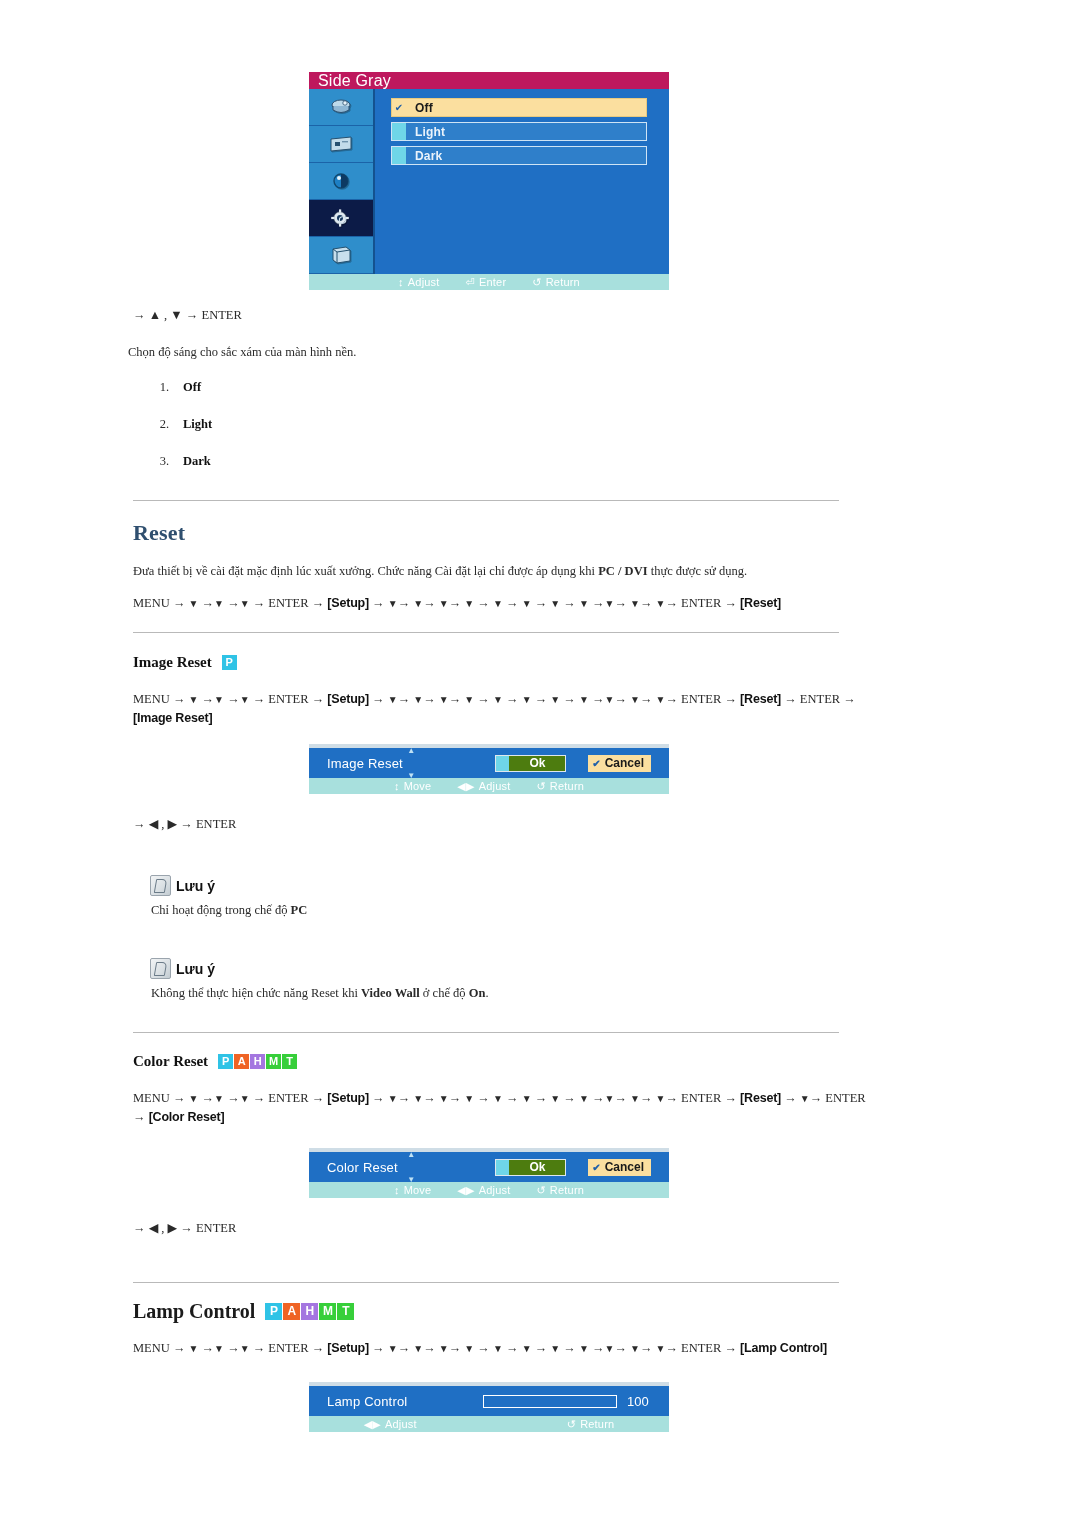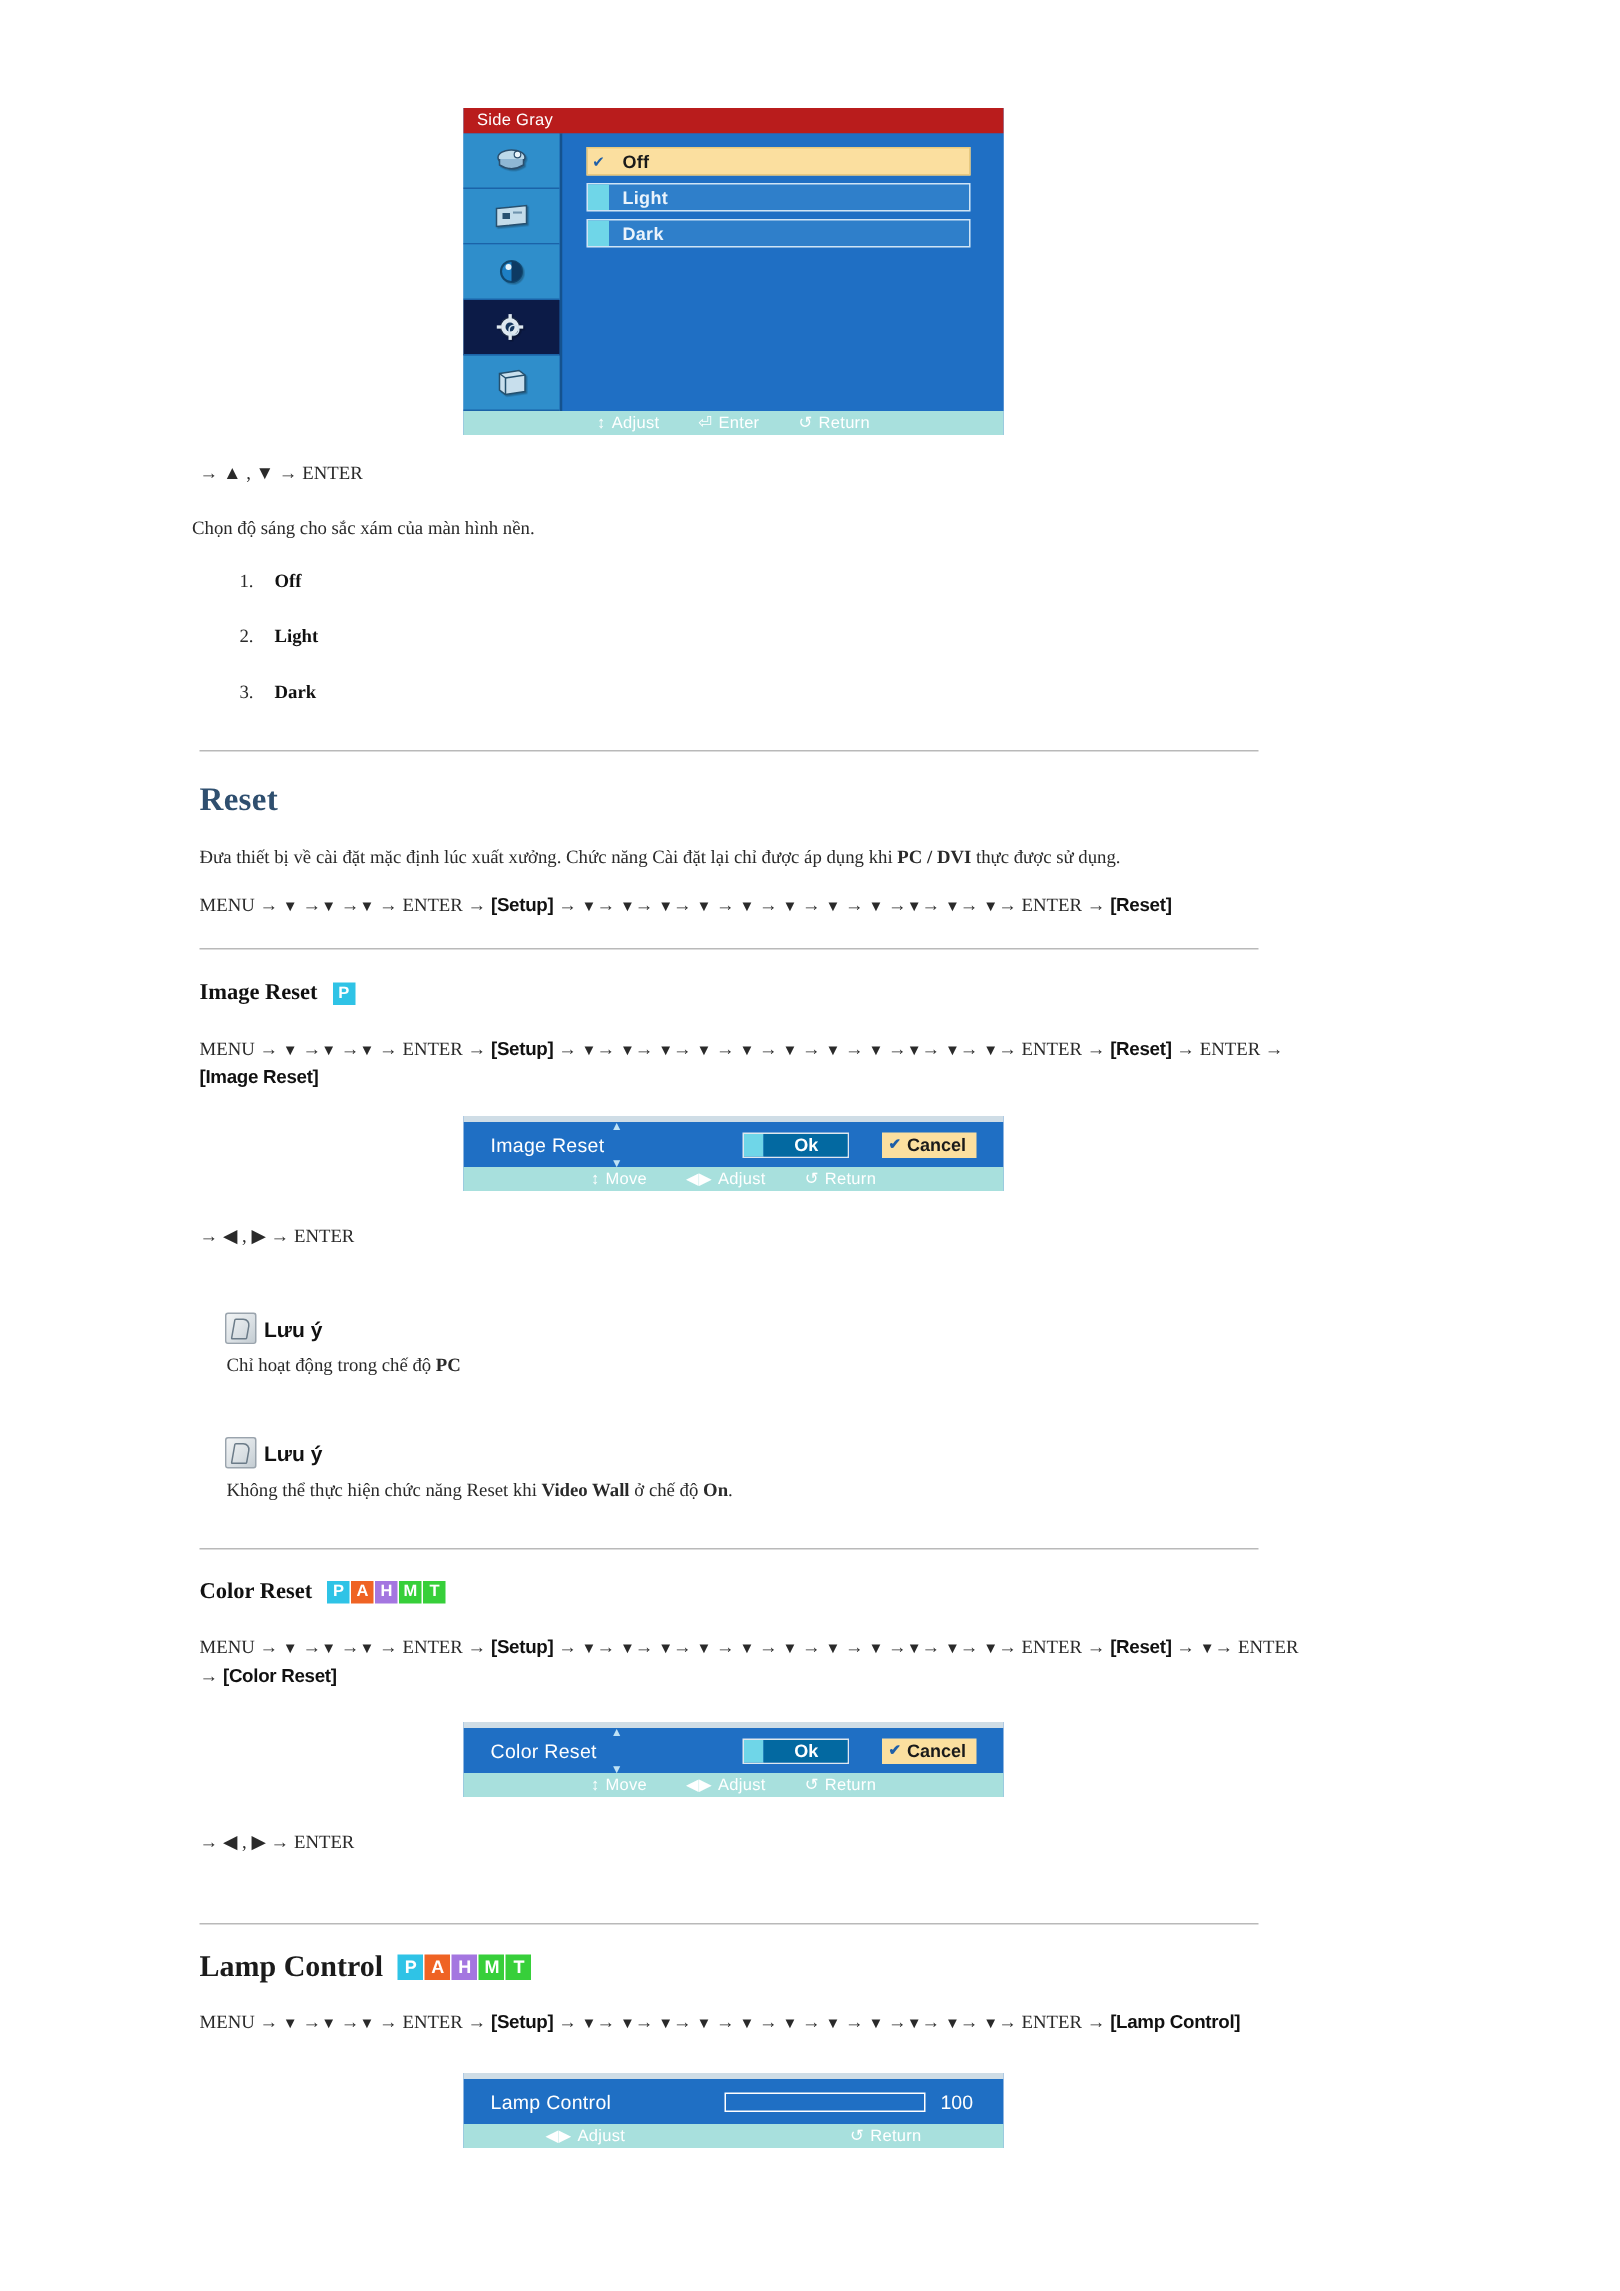--- a/index.html
+++ b/index.html
@@ -166,23 +166,23 @@
 
   
   .osd {
     position: absolute;
     background: #1f6fc4;
     box-sizing: border-box;
     font-family: "Liberation Sans", sans-serif;
   }
   .osd-titlebar {
     height: 17px;
-    background: #b91c1c;
+    background: #be185d;
     color: #ffffff;
-    font-size: 11px;
+    font-size: 16px;
     line-height: 17px;
     padding-left: 9px;
     font-weight: normal;
     letter-spacing: 0.2px;
   }
   .osd-statusbar {
     position: absolute;
     left: 0; right: 0; bottom: 0;
     height: 16px;
     background: #a8e0dd;
@@ -318,21 +318,21 @@
 
   .btn-ok {
     display: inline-flex;
     align-items: stretch;
     height: 17px;
     border: 1px solid #dfe8ee;
     box-sizing: border-box;
   }
   .btn-ok .lip { width: 13px; background: #6fd6e8; }
   .btn-ok .cap {
-    background: #0369a1;
+    background: #4d7c0f;
     color: #ffffff;
     font-size: 12px;
     font-weight: bold;
     line-height: 15px;
     padding: 0 20px;
   }
   .btn-cancel {
     display: inline-flex;
     align-items: center;
     height: 17px;

